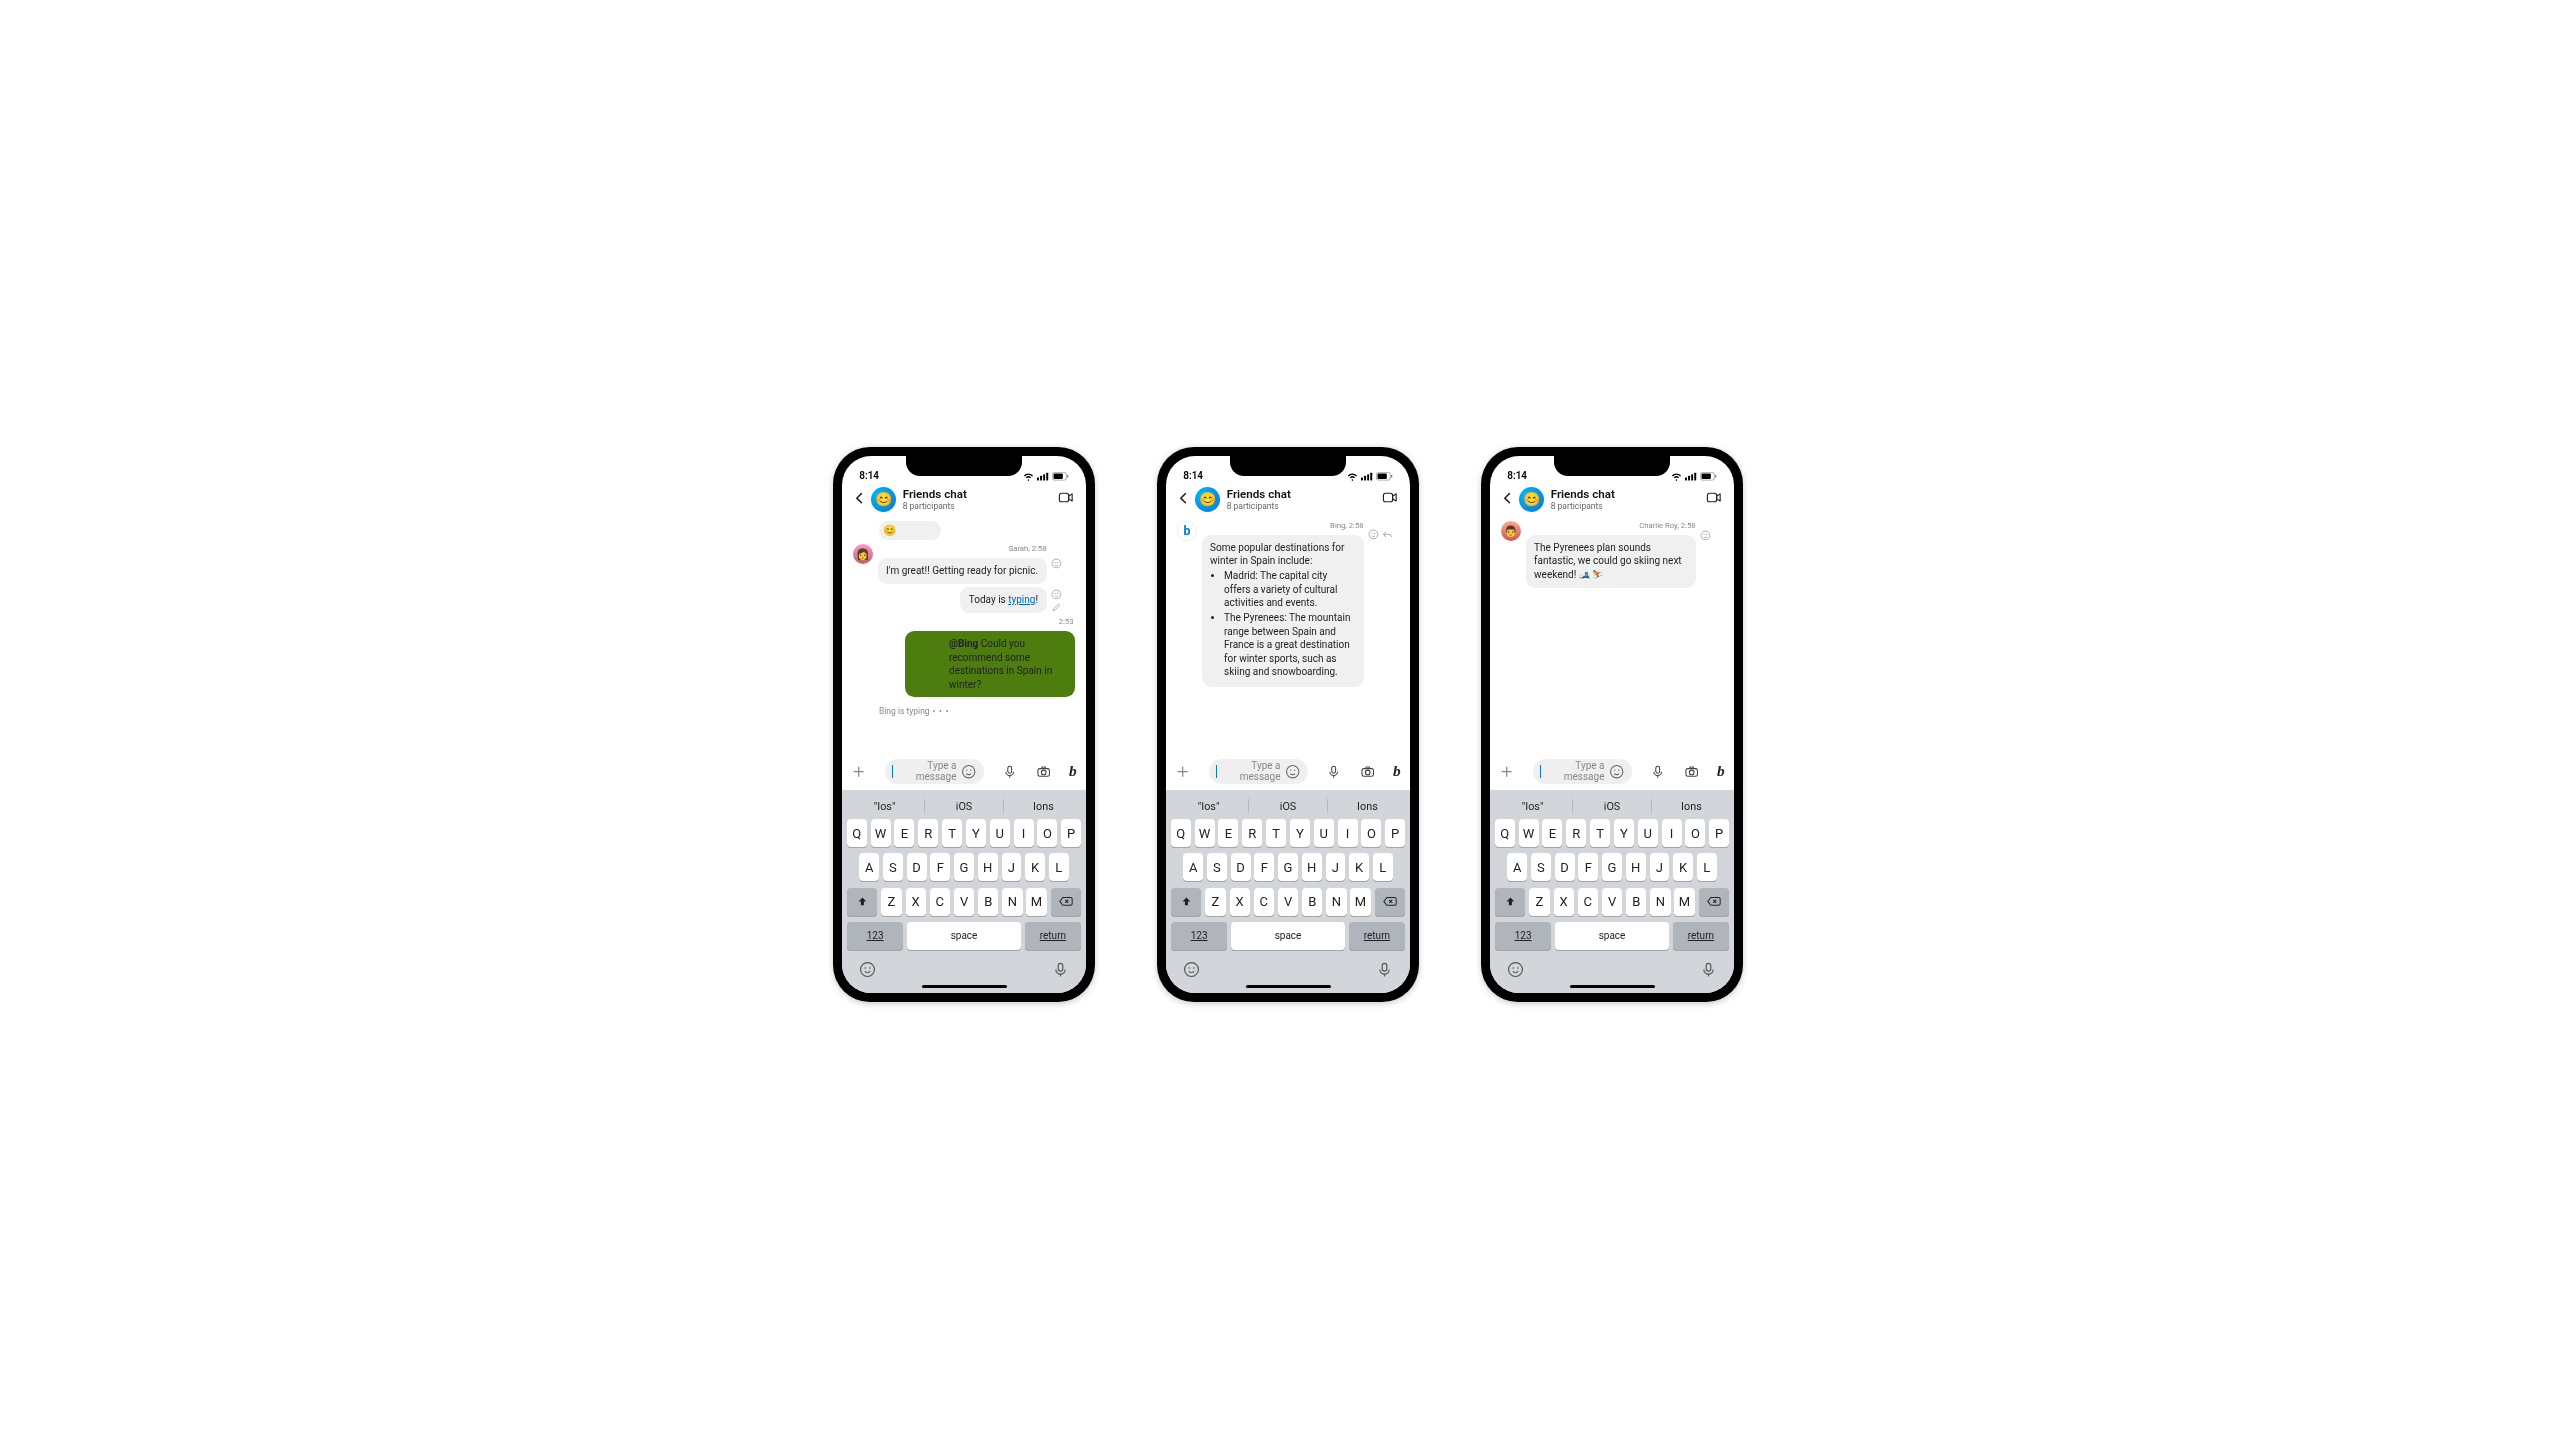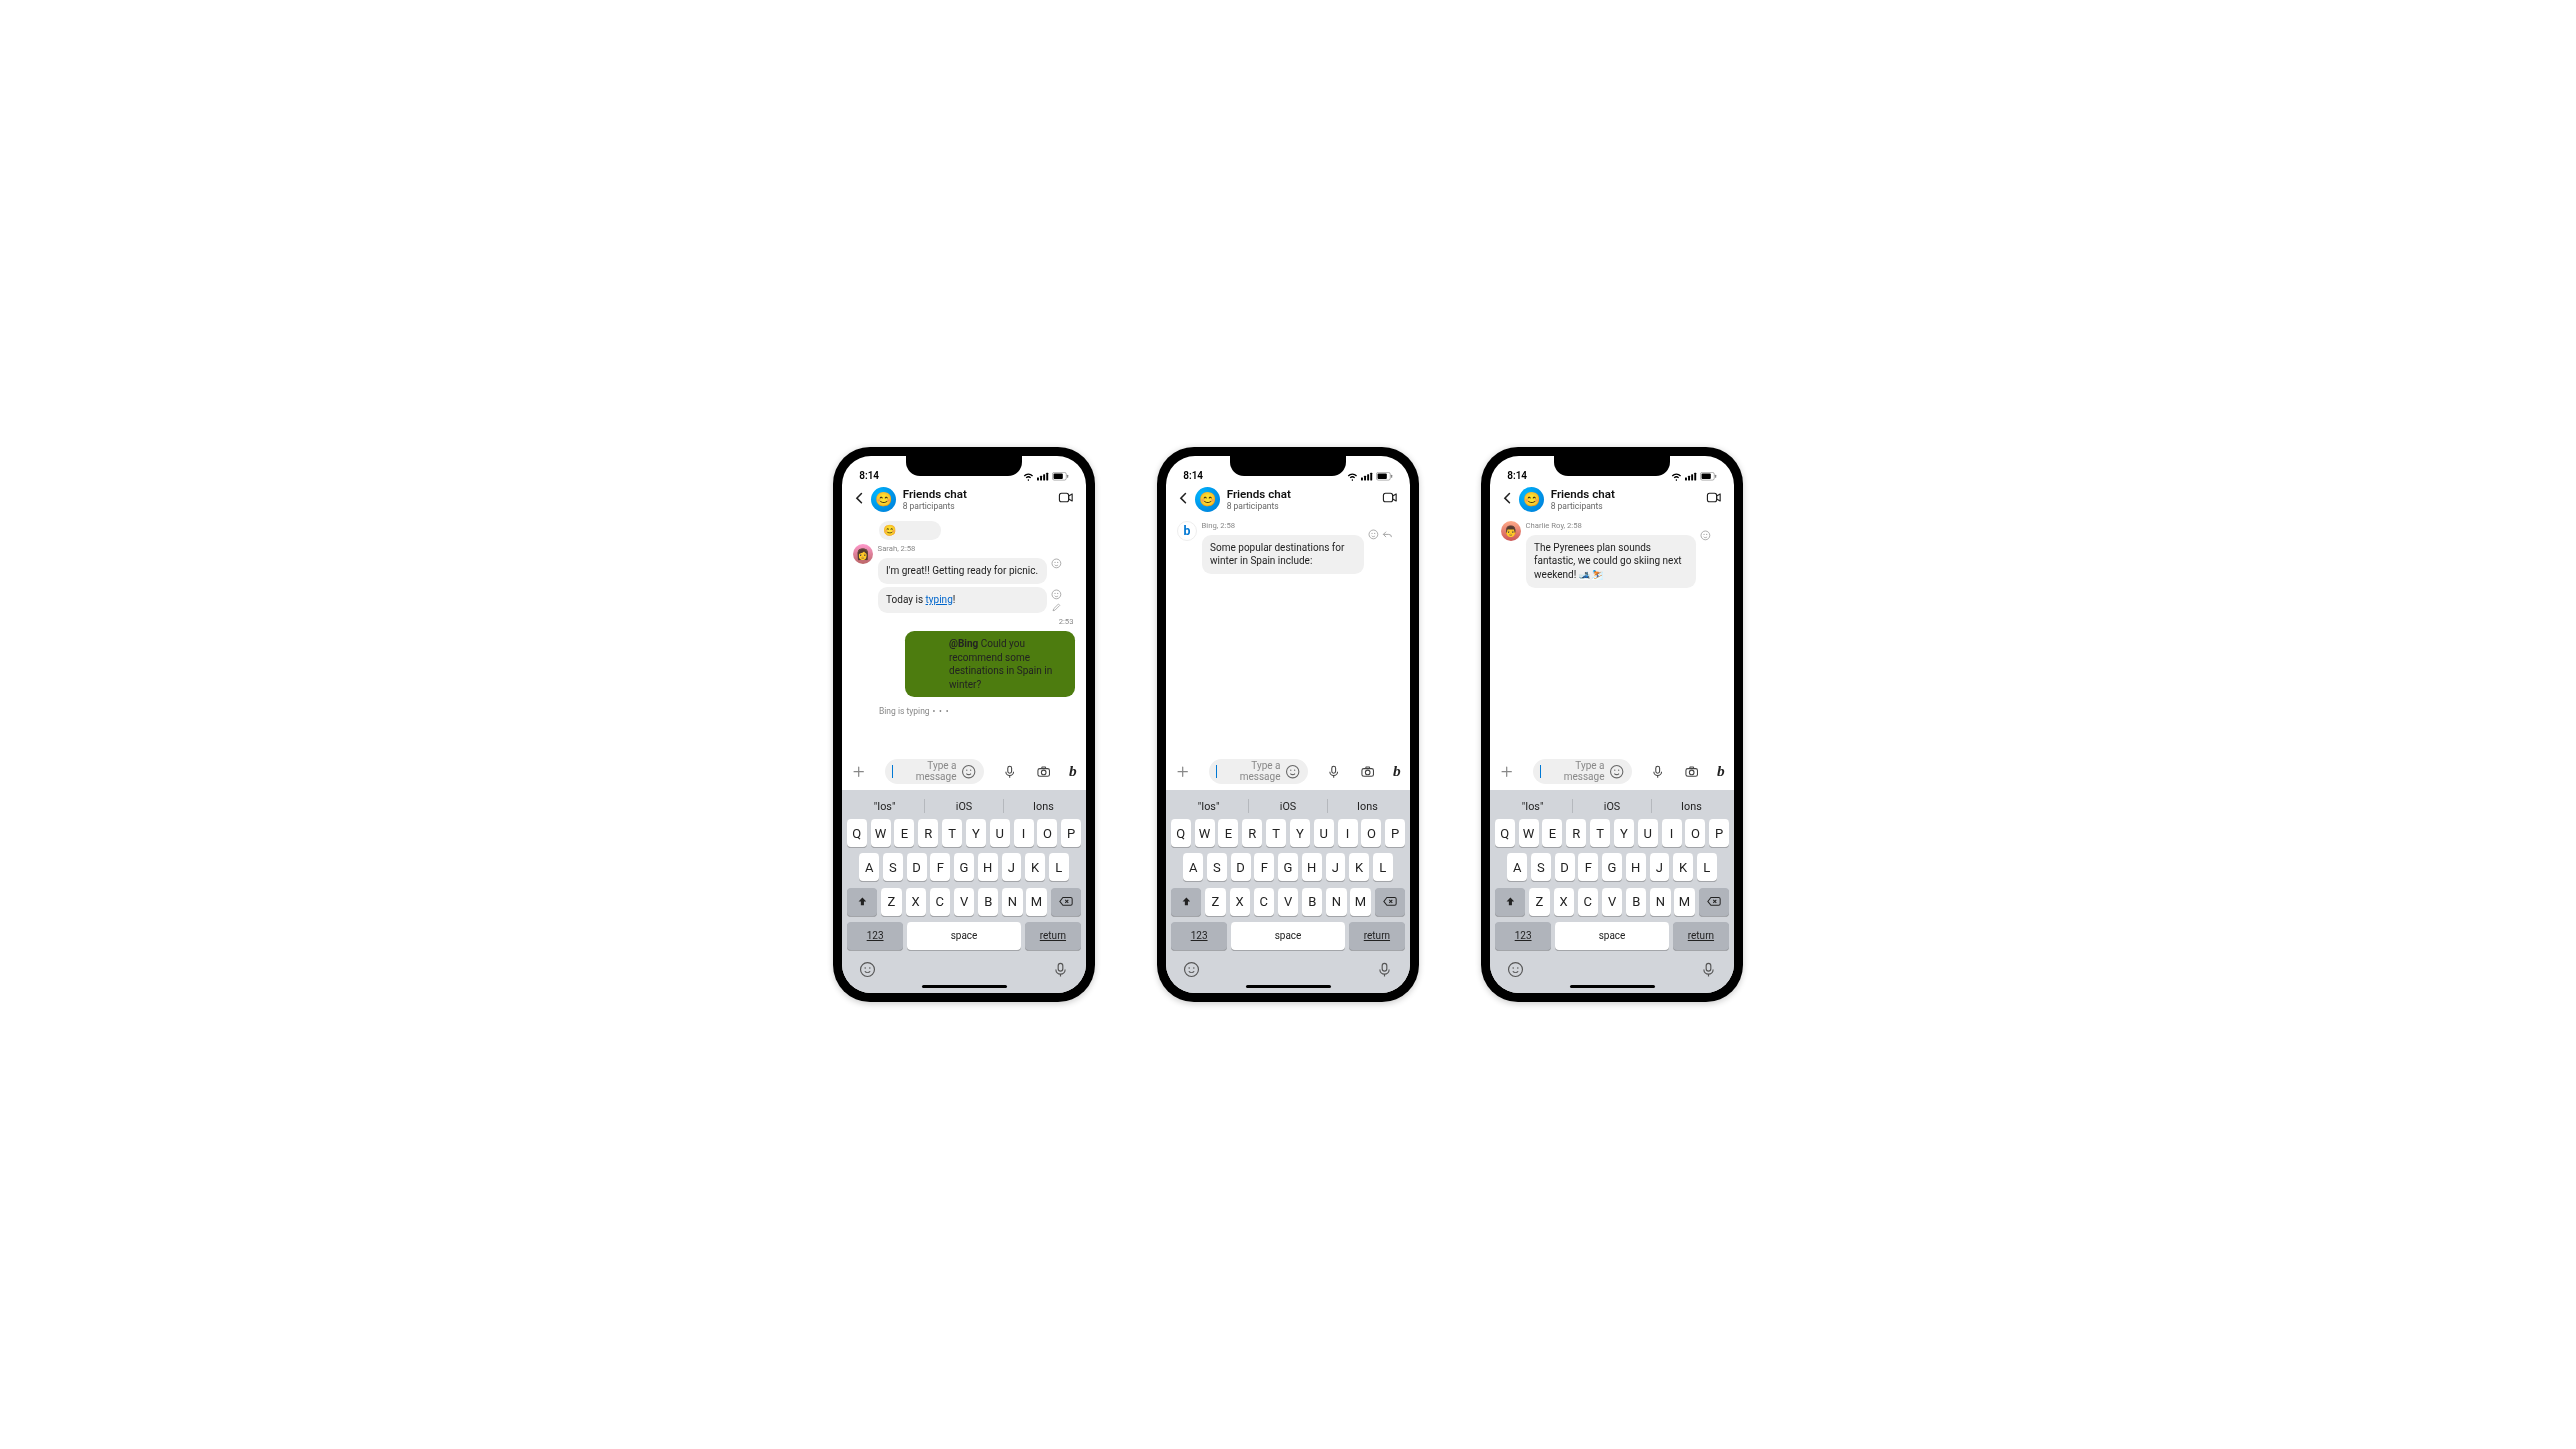--- a/index.html
+++ b/index.html
@@ -83,21 +83,21 @@
   .avatar-sm {
     width: 20px; height: 20px; border-radius: 50%;
     background: #ddd; flex-shrink: 0;
     display: flex; align-items: center; justify-content: center;
     overflow: hidden;
     font-size: 10.8px;
   }
   .avatar-sarah { background: linear-gradient(#f9c,#b66); }
   .avatar-charlie { background: linear-gradient(#fa8,#c55); }
   .avatar-bing { background: #fff; color: #0078d4; font-weight: bold; font-size: 12.3px; border: 0.8px solid #eee; }
-  .msg-col { display: flex; flex-direction: column; gap: 3.1px; max-width: 170px; }
+  .msg-col { display: flex; flex-direction: column; gap: 3.1px; max-width: 170px; align-items: flex-end; }
   .msg-col.right-col { align-items: flex-end; }
   .sender-line { font-size: 7.7px; color: #888; margin-bottom: 1.5px; }
   .bubble {
     background: #f0f0f0;
     border-radius: 9.2px;
     padding: 6.2px 8.5px;
     line-height: 1.35;
     font-size: 10px;
     color: #222;
     position: relative;
@@ -401,20 +401,24 @@
             <path d="M15 10l5-3v10l-5-3z" fill="none" stroke="#222" stroke-width="1.6" stroke-linejoin="round"></path>
           </svg></span>
     </div>
     <div class="messages">
       <div class="msg-row">
         <div class="avatar-sm avatar-bing">b</div>
         <div class="msg-col" style="max-width:162px">
           <div class="sender-line">Bing, 2:58</div>
           <div class="bubble">
             <span>Some popular destinations for winter in Spain include:</span>
+            <ul>
+              <li>Madrid: The capital city offers a variety of cultural activities and events.</li>
+              <li>The Pyrenees: The mountain range between Spain and France is a great destination for winter sports, such as skiing and snowboarding.</li>
+            </ul>
           </div>
         </div>
         <div class="msg-reply-icon">
           <svg width="10.8" height="10.8" viewBox="0 0 16 16">
               <circle cx="8" cy="8" r="6.5" fill="none" stroke="#999" stroke-width="1.2"></circle>
               <circle cx="6" cy="6.5" r="0.8" fill="#999"></circle>
               <circle cx="10" cy="6.5" r="0.8" fill="#999"></circle>
               <path d="M5.5 10a3 3 0 005 0" fill="none" stroke="#999" stroke-width="1.2"></path>
             </svg>
           <svg width="10.8" height="10.8" viewBox="0 0 16 16">

